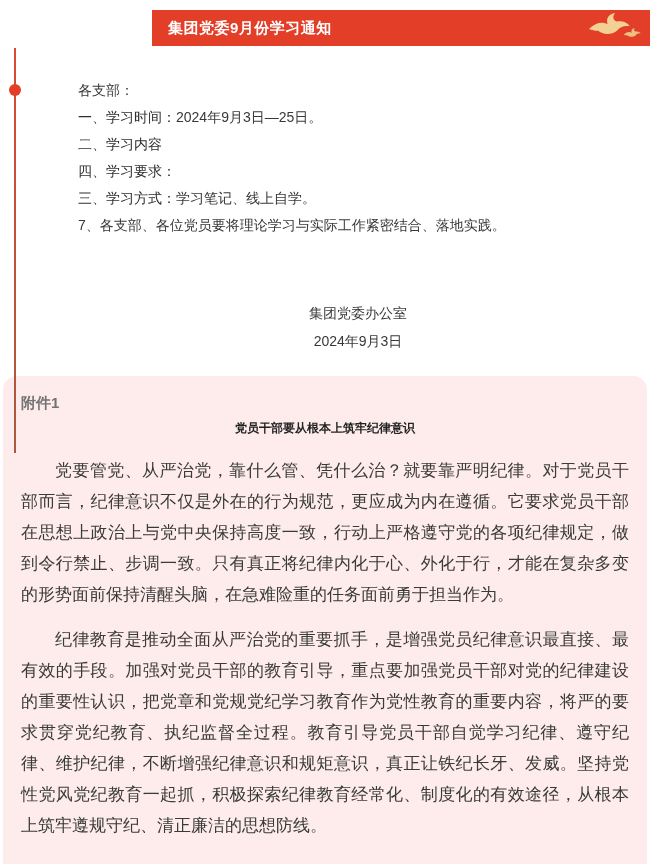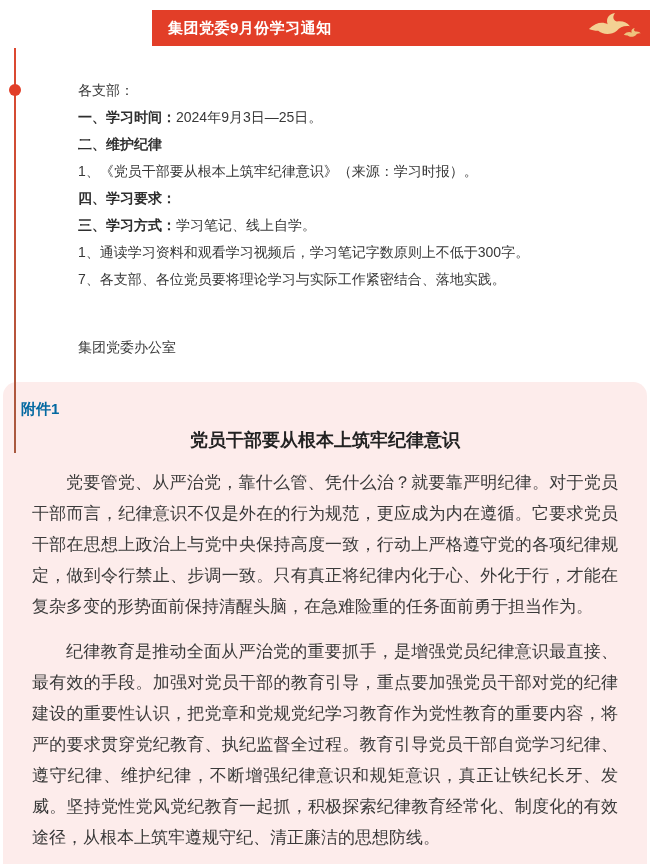--- a/index.html
+++ b/index.html
@@ -28,35 +28,35 @@
   .dot{
     position:absolute;left:9px;top:84px;width:12px;height:12px;border-radius:50%;
     background:#e23e28;
   }
 
   
   .notice-body{
     padding:77px 8px 0 78px;color:#383838;font-size:14px;line-height:27px;
   }
   .line{white-space:nowrap;}
-  .b{font-weight:700;color:#2e2e2e;}
-  .sig-block{text-align:left;margin-top:40px;padding-right:4px;line-height:28px;}
+  .b{font-weight:400;color:#2e2e2e;}
+  .sig-block{text-align:center;margin-top:60px;padding-right:4px;line-height:28px;}
 
   
   .attachment{
     margin:21px 3px 0;background:#fdeceb;border-radius:14px 14px 0 0;
     padding:15px 18px 30px;min-height:400px;color:#3a3a3a;
   }
-  .att-label{font-size:15px;font-weight:700;line-height:24px;color:#0369a1;}
+  .att-label{font-size:15px;font-weight:700;line-height:24px;color:#737373;}
   .att-title{
-    text-align:center;font-size:18px;font-weight:700;line-height:26px;
-    margin-top:6px;color:#222;
+    text-align:center;font-size:12px;font-weight:700;line-height:26px;
+    color:#222;
   }
   .att-p{
-    margin:14px 11px 0;font-size:17px;line-height:31px;text-indent:2em;
+    margin:14px 0 0;font-size:17px;line-height:31px;text-indent:2em;
     text-align:justify;
   }
 </style>
 </head>
 <body>
 
 <div class="page">
 
   <div class="header-bar">
     <span class="header-title">集团党委9月份学习通知</span>
@@ -70,29 +70,28 @@
     </span>
   </div>
 
   <div class="v-line"></div>
   <div class="dot"></div>
 
   <div class="notice-body">
     <div class="line">各支部：</div>
 
     <div class="line"><span class="b">一、学习时间：</span><span>2024年9月3日—25日。</span></div>
-    <div class="line"><span class="b">二、维护纪律</span><span></span></div>
-    <div class="line"><span class="b"></span><span>1、《党员干部要从根本上筑牢纪律意识》（来源：学习时报）。</span></div>
+    <div class="line"><span class="b">二、学习内容</span><span></span></div>
     <div class="line"><span class="b">四、学习要求：</span><span></span></div>
     <div class="line"><span class="b">三、学习方式：</span><span>学习笔记、线上自学。</span></div>
-    <div class="line"><span class="b"></span><span>1、通读学习资料和观看学习视频后，学习笔记字数原则上不低于300字。</span></div>
     <div class="line"><span class="b"></span><span>7、各支部、各位党员要将理论学习与实际工作紧密结合、落地实践。</span></div>
 
     <div class="sig-block">
       <div>集团党委办公室</div>
+      <div>2024年9月3日</div>
     </div>
   </div>
 
   <div class="attachment">
     <div class="att-label">附件1</div>
     <div class="att-title">党员干部要从根本上筑牢纪律意识</div>
     <p class="att-p">党要管党、从严治党，靠什么管、凭什么治？就要靠严明纪律。对于党员干部而言，纪律意识不仅是外在的行为规范，更应成为内在遵循。它要求党员干部在思想上政治上与党中央保持高度一致，行动上严格遵守党的各项纪律规定，做到令行禁止、步调一致。只有真正将纪律内化于心、外化于行，才能在复杂多变的形势面前保持清醒头脑，在急难险重的任务面前勇于担当作为。</p>
     <p class="att-p">纪律教育是推动全面从严治党的重要抓手，是增强党员纪律意识最直接、最有效的手段。加强对党员干部的教育引导，重点要加强党员干部对党的纪律建设的重要性认识，把党章和党规党纪学习教育作为党性教育的重要内容，将严的要求贯穿党纪教育、执纪监督全过程。教育引导党员干部自觉学习纪律、遵守纪律、维护纪律，不断增强纪律意识和规矩意识，真正让铁纪长牙、发威。坚持党性党风党纪教育一起抓，积极探索纪律教育经常化、制度化的有效途径，从根本上筑牢遵规守纪、清正廉洁的思想防线。</p>
   </div>
 

